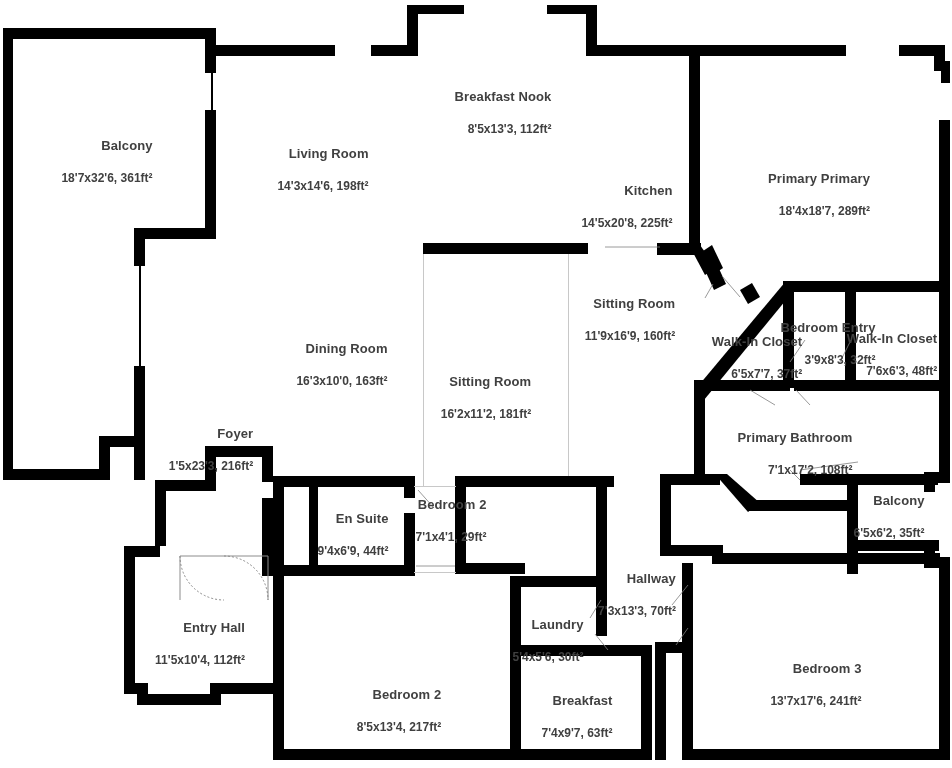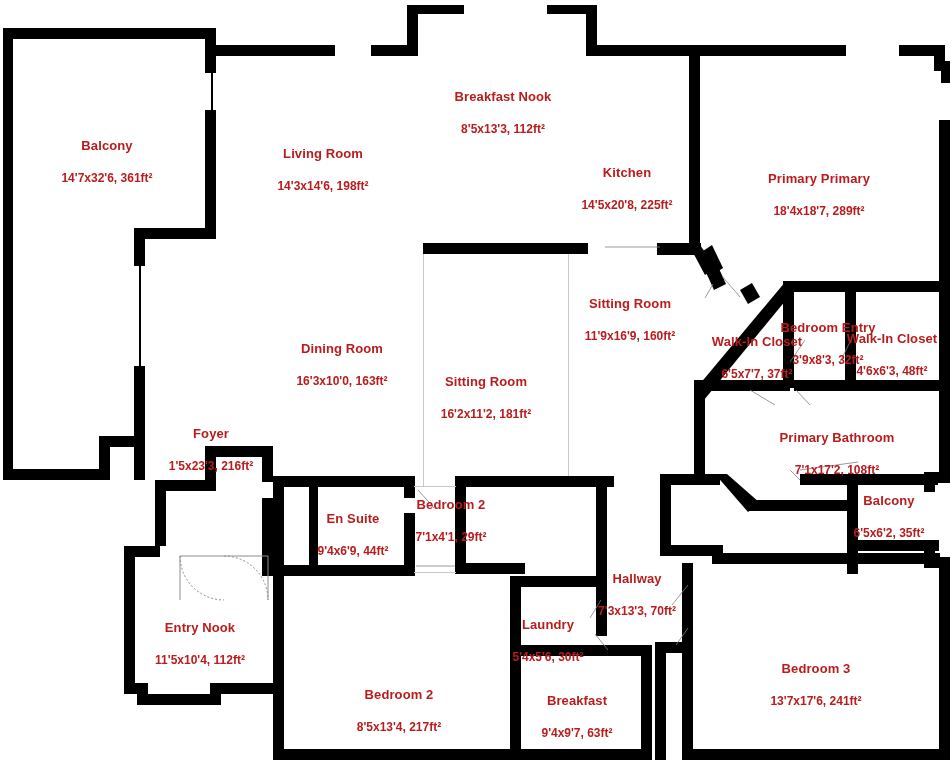--- a/index.html
+++ b/index.html
@@ -20,23 +20,23 @@
   #walls-svg {
     position: absolute;
     left: 0;
     top: 0;
     width: 952px;
     height: 768px;
   }
   .room-label {
     position: absolute;
     transform: translateX(-50%);
-    text-align: center;
+    text-align: right;
     white-space: nowrap;
-    color: #b91c1c;
+    color: #404040;
     line-height: 1.15;
     pointer-events: auto;
   }
   .room-name {
     display: block;
     font-size: 13px;
     font-weight: bold;
     letter-spacing: 0.1px;
   }
   .room-dims {
@@ -244,31 +244,31 @@
       <line x1="595" y1="634" x2="608" y2="650"></line>
       <line x1="688" y1="585" x2="672" y2="605"></line>
       <line x1="688" y1="628" x2="676" y2="645"></line>
     </g>
 
   </svg>
 
   <div id="labels-layer">
       <div class="room-label" style="left: 107px; top: 139px;">
         <span class="room-name">Balcony</span>
-        <span class="room-dims">14'7x32'6, 361ft²</span>
+        <span class="room-dims">18'7x32'6, 361ft²</span>
       </div>
       <div class="room-label" style="left: 323px; top: 147px;">
         <span class="room-name">Living Room</span>
         <span class="room-dims">14'3x14'6, 198ft²</span>
       </div>
       <div class="room-label" style="left: 503px; top: 90px;">
         <span class="room-name">Breakfast Nook</span>
         <span class="room-dims">8'5x13'3, 112ft²</span>
       </div>
-      <div class="room-label" style="left: 627px; top: 166px;">
+      <div class="room-label" style="left: 627px; top: 184px;">
         <span class="room-name">Kitchen</span>
         <span class="room-dims">14'5x20'8, 225ft²</span>
       </div>
       <div class="room-label" style="left: 819px; top: 172px;">
         <span class="room-name">Primary Primary</span>
         <span class="room-dims">18'4x18'7, 289ft²</span>
       </div>
       <div class="room-label" style="left: 630px; top: 297px;">
         <span class="room-name">Sitting Room</span>
         <span class="room-dims">11'9x16'9, 160ft²</span>
@@ -284,61 +284,61 @@
       <div class="room-label" style="left: 828px; top: 321px;">
         <span class="room-name">Bedroom Entry</span>
         <span class="room-dims">3'9x8'3, 32ft²</span>
       </div>
       <div class="room-label" style="left: 757px; top: 335px;">
         <span class="room-name">Walk-In Closet</span>
         <span class="room-dims">6'5x7'7, 37ft²</span>
       </div>
       <div class="room-label" style="left: 892px; top: 332px;">
         <span class="room-name">Walk-In Closet</span>
-        <span class="room-dims">4'6x6'3, 48ft²</span>
+        <span class="room-dims">7'6x6'3, 48ft²</span>
       </div>
       <div class="room-label" style="left: 211px; top: 427px;">
         <span class="room-name">Foyer</span>
         <span class="room-dims">1'5x23'3, 216ft²</span>
       </div>
-      <div class="room-label" style="left: 837px; top: 431px;">
+      <div class="room-label" style="left: 795px; top: 431px;">
         <span class="room-name">Primary Bathroom</span>
         <span class="room-dims">7'1x17'2, 108ft²</span>
       </div>
       <div class="room-label" style="left: 889px; top: 494px;">
         <span class="room-name">Balcony</span>
         <span class="room-dims">6'5x6'2, 35ft²</span>
       </div>
       <div class="room-label" style="left: 353px; top: 512px;">
         <span class="room-name">En Suite</span>
         <span class="room-dims">9'4x6'9, 44ft²</span>
       </div>
       <div class="room-label" style="left: 451px; top: 498px;">
         <span class="room-name">Bedroom 2</span>
         <span class="room-dims">7'1x4'1, 29ft²</span>
       </div>
       <div class="room-label" style="left: 637px; top: 572px;">
         <span class="room-name">Hallway</span>
         <span class="room-dims">7'3x13'3, 70ft²</span>
       </div>
       <div class="room-label" style="left: 200px; top: 621px;">
-        <span class="room-name">Entry Nook</span>
+        <span class="room-name">Entry Hall</span>
         <span class="room-dims">11'5x10'4, 112ft²</span>
       </div>
       <div class="room-label" style="left: 548px; top: 618px;">
         <span class="room-name">Laundry</span>
         <span class="room-dims">5'4x5'6, 30ft²</span>
       </div>
       <div class="room-label" style="left: 816px; top: 662px;">
         <span class="room-name">Bedroom 3</span>
         <span class="room-dims">13'7x17'6, 241ft²</span>
       </div>
       <div class="room-label" style="left: 399px; top: 688px;">
         <span class="room-name">Bedroom 2</span>
         <span class="room-dims">8'5x13'4, 217ft²</span>
       </div>
       <div class="room-label" style="left: 577px; top: 694px;">
         <span class="room-name">Breakfast</span>
-        <span class="room-dims">9'4x9'7, 63ft²</span>
+        <span class="room-dims">7'4x9'7, 63ft²</span>
       </div>
     </div>
 
 </div>
 
 </body></html>

